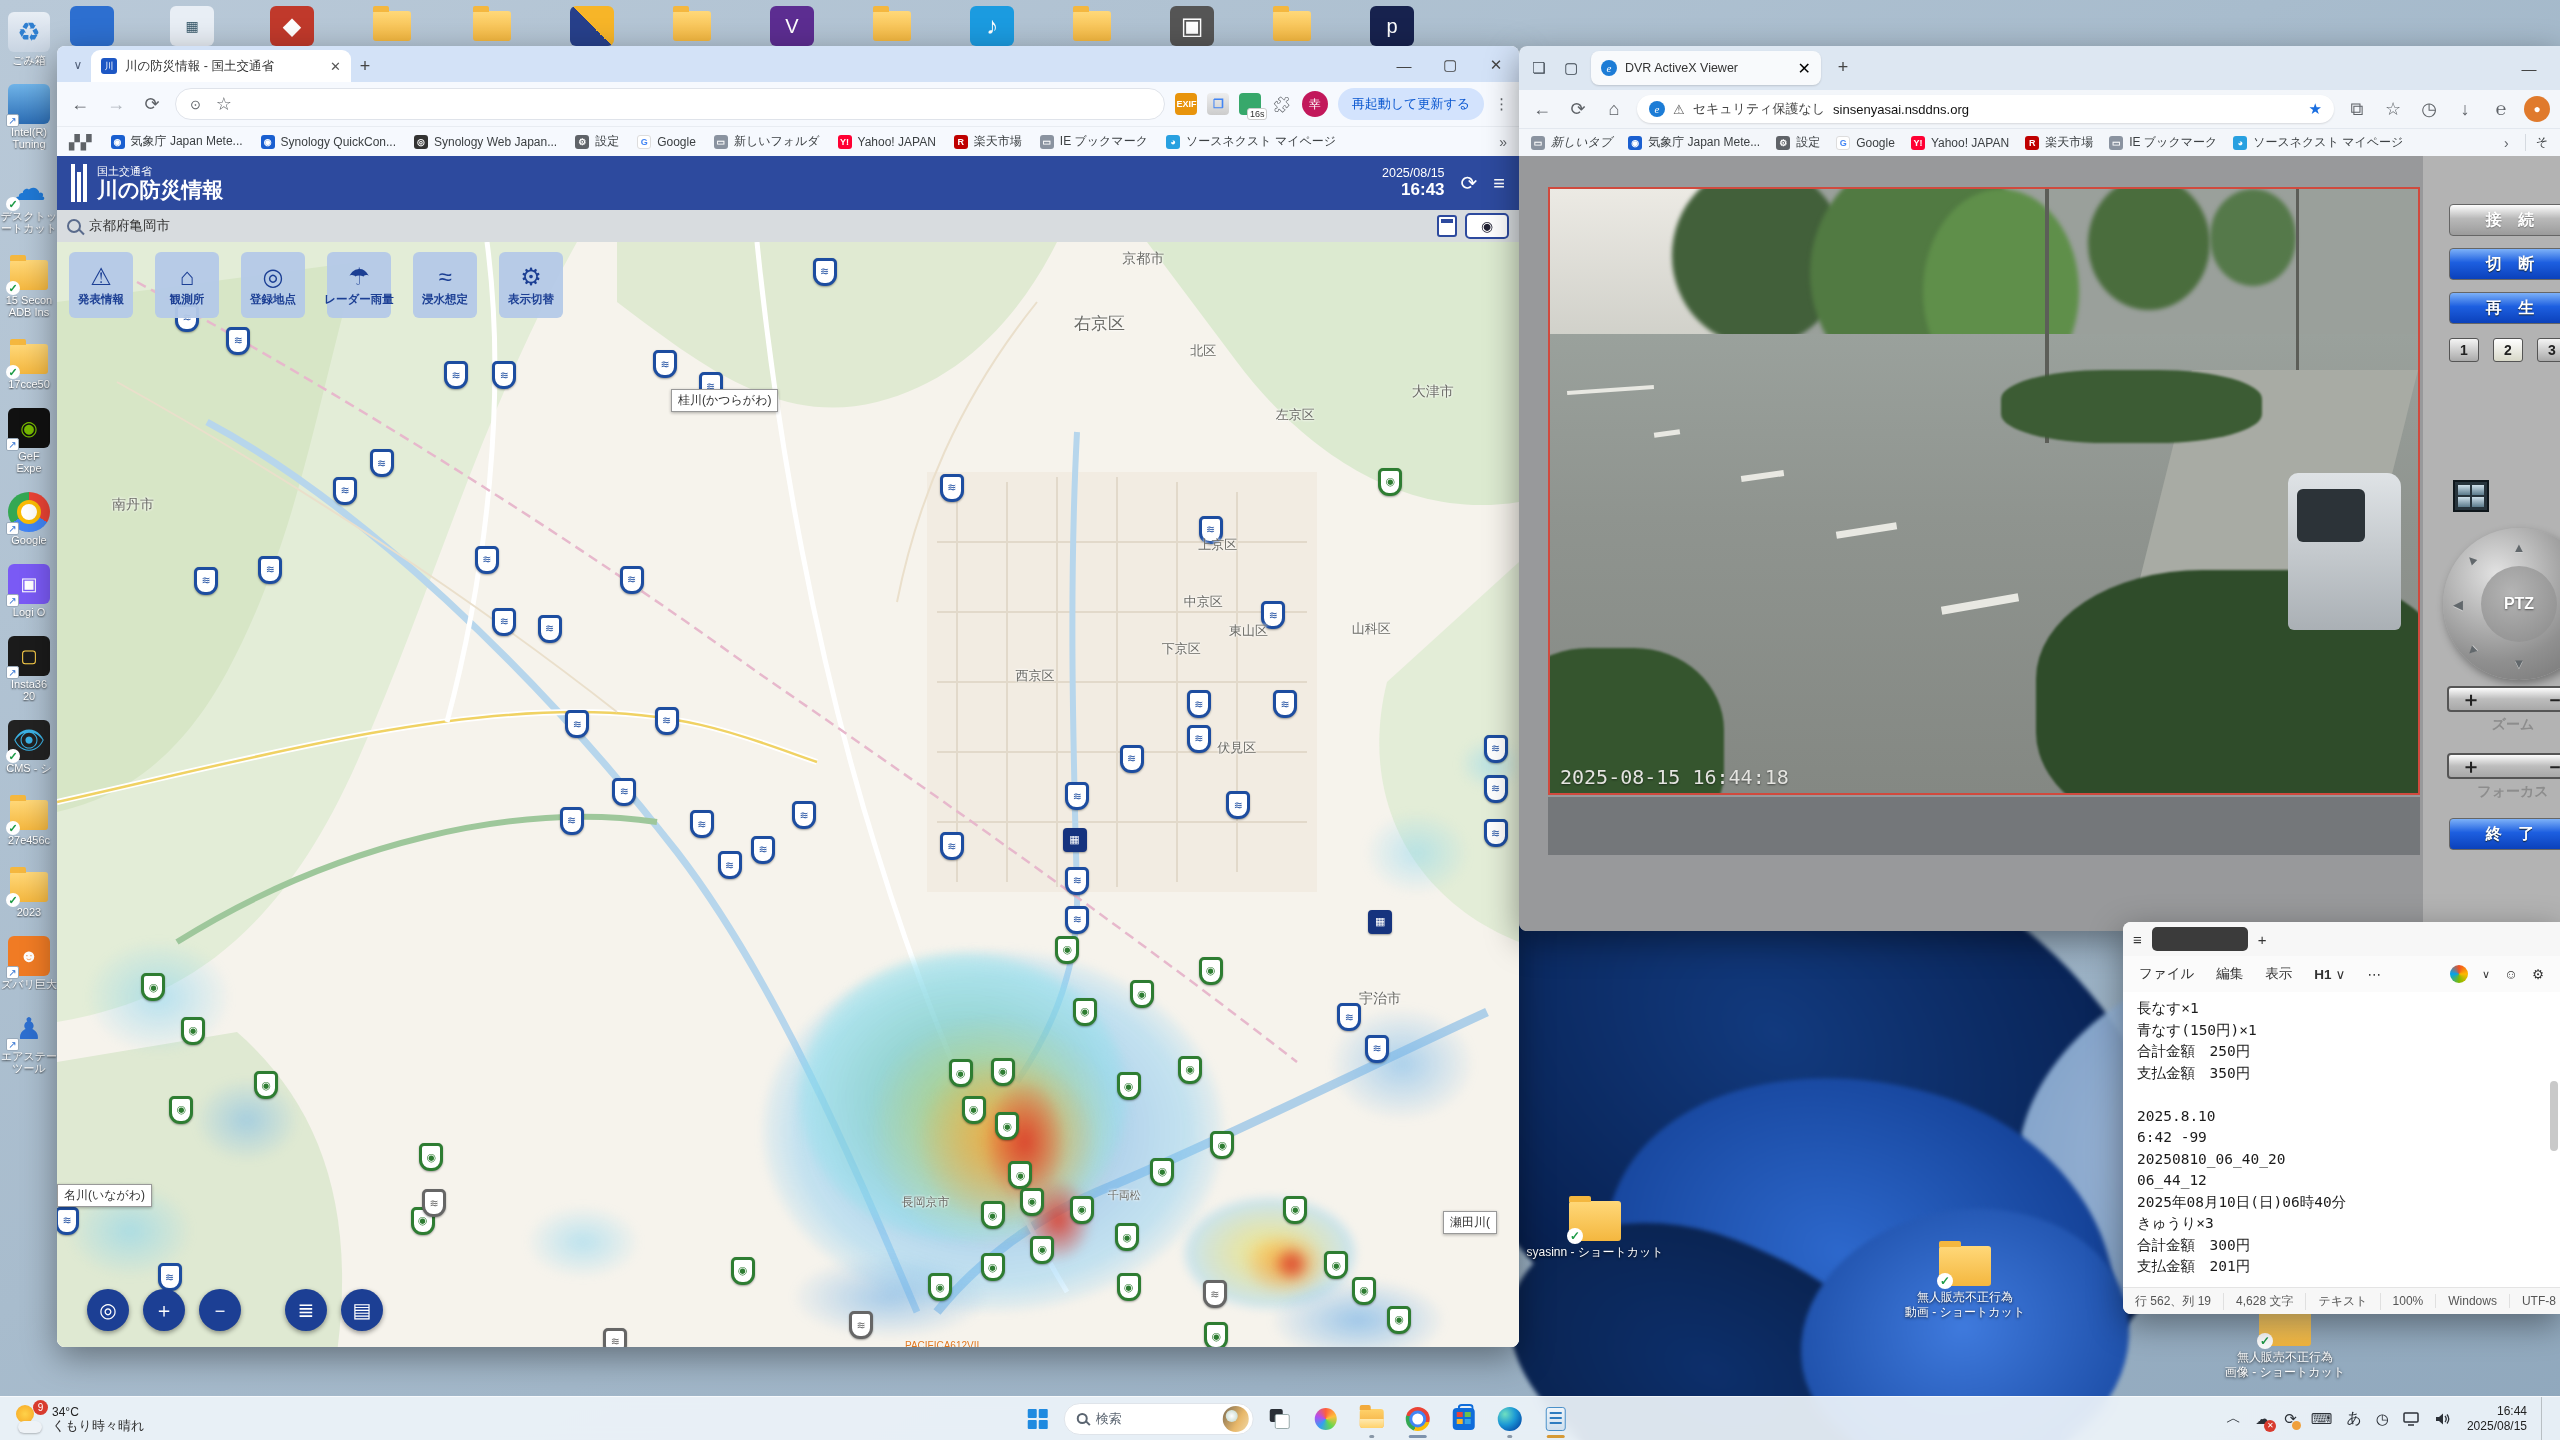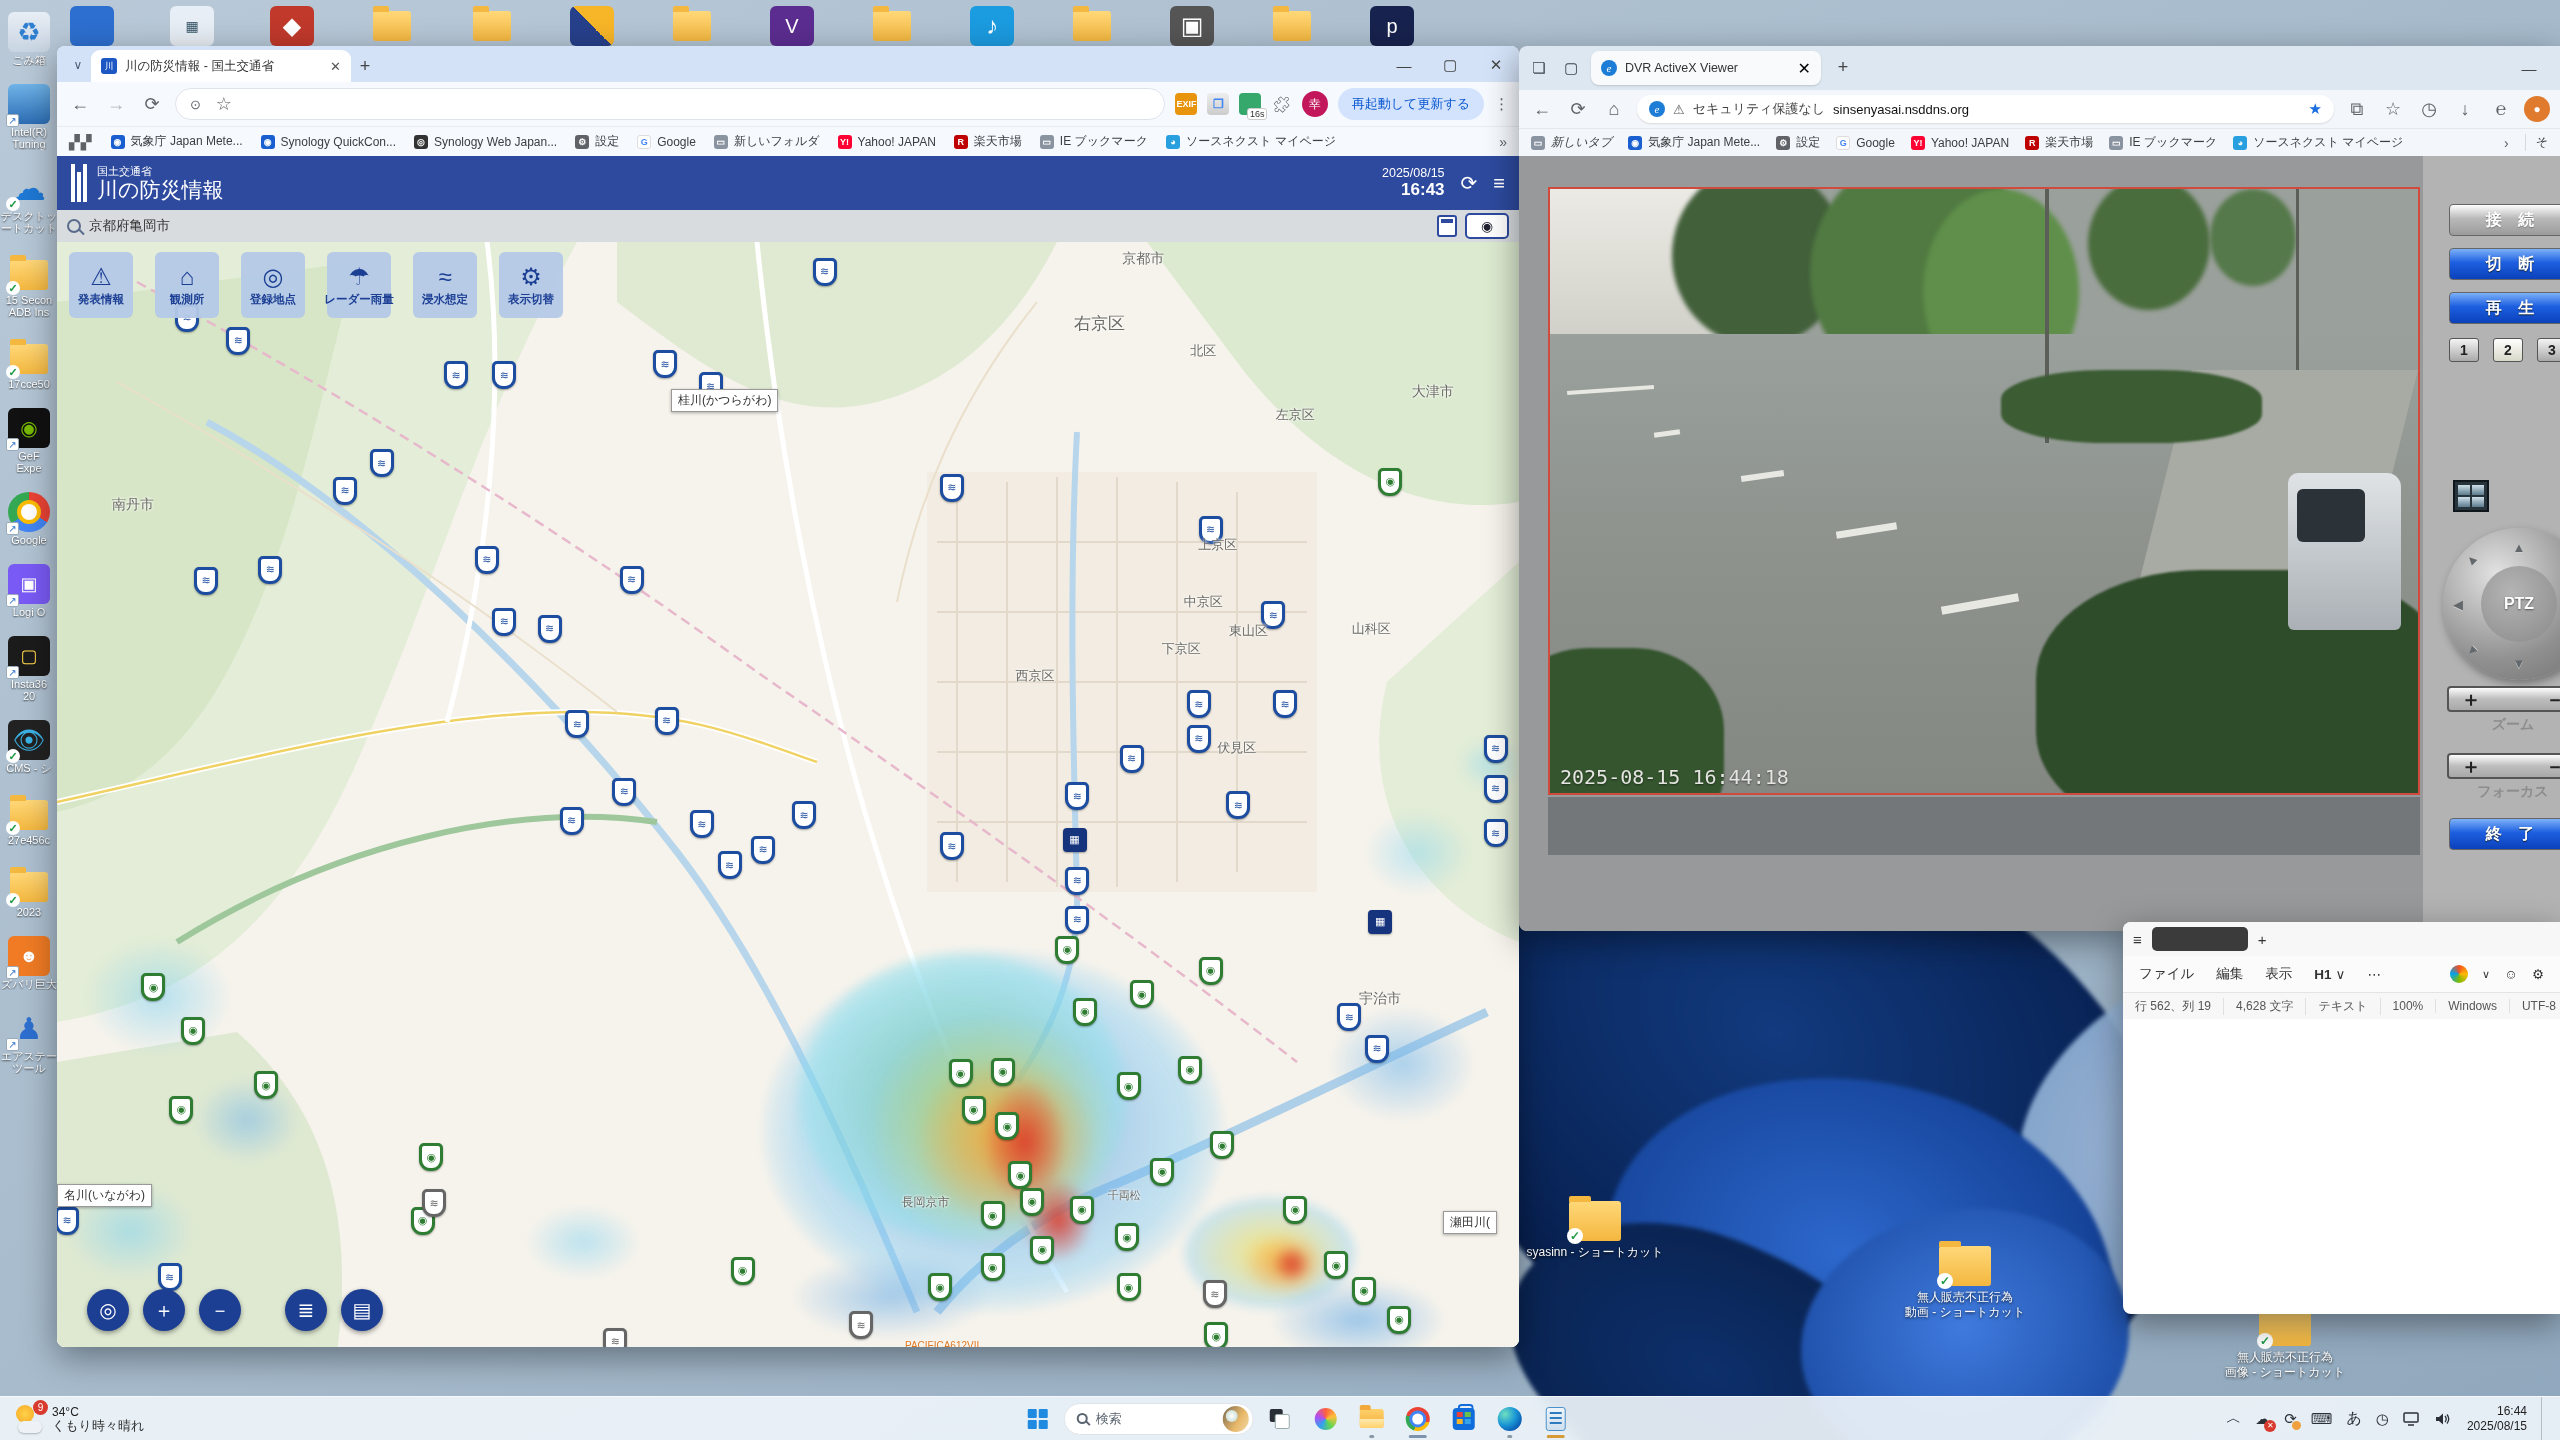--- a/index.html
+++ b/index.html
@@ -81,21 +81,21 @@
   .bmdot{width:14px;height:14px;border-radius:3px;flex:none;display:flex;align-items:center;justify-content:center;color:#fff;font-size:9px;font-weight:bold;}
   .appsgrid{color:#5f6368;font-size:14px;letter-spacing:1px;}
   .bm-more{margin-left:auto;color:#5f6368;font-size:14px;}
 
   
   .kw-header{height:54px;background:#2d4a9e;color:#fff;display:flex;align-items:center;padding:0 14px;position:relative;}
   .kw-logo{display:flex;gap:2px;margin-right:10px;}
   .kw-logo i{width:4px;height:38px;background:#fff;display:block;}
   .kw-logo i:nth-child(2){height:30px;margin-top:8px;}
   .kw-titlebox .agency{font-size:11px;line-height:13px;}
-  .kw-titlebox .ttl{font-size:21px;font-weight:normal;line-height:24px;}
+  .kw-titlebox .ttl{font-size:21px;font-weight:bold;line-height:24px;}
   .kw-right{margin-left:auto;display:flex;align-items:center;gap:16px;}
   .kw-dt{text-align:right;}
   .kw-dt .d{font-size:12.5px;}
   .kw-dt .t{font-size:17px;font-weight:bold;}
   .kw-ic{font-size:20px;}
   .kw-search{height:32px;background:#d8dcdf;display:flex;align-items:center;padding:0 10px;gap:8px;}
   .kw-search .mag{width:14px;height:14px;border:2px solid #5a6b8c;border-radius:50%;position:relative;flex:none;}
   .kw-search .mag:after{content:"";position:absolute;width:7px;height:2px;background:#5a6b8c;transform:rotate(45deg);right:-6px;bottom:-2px;}
   .kw-search .q{font-size:13.5px;color:#333;flex:1;}
   .cal{width:20px;height:22px;border:2px solid #2d4a9e;border-radius:3px;background:#fff;position:relative;}
@@ -822,20 +822,36 @@
     <span>表示</span>
     <span class="n-fmt"><b>H1</b> ∨</span>
     <span>⋯</span>
     <span class="n-right">
       <span class="copilot"></span>
       <span style="font-size:11px">∨</span>
       <span>☺</span>
       <span>⚙</span>
     </span>
   </div>
+  <div class="n-body">
+    <div class="n-text" id="npText">長なす×1
+青なす(150円)×1
+合計金額　250円
+支払金額　350円
+
+2025.8.10
+6:42 -99
+20250810_06_40_20
+06_44_12
+2025年08月10日(日)06時40分
+きゅうり×3
+合計金額　300円
+支払金額　201円</div>
+    <div class="n-scroll"></div>
+  </div>
   <div class="n-status" id="npStatus">
       <span>行 562、列 19</span>
       <span>4,628 文字</span>
       <span>テキスト</span>
       <span>100%</span>
       <span>Windows</span>
       <span>UTF-8</span>
     </div>
 </div>
 

